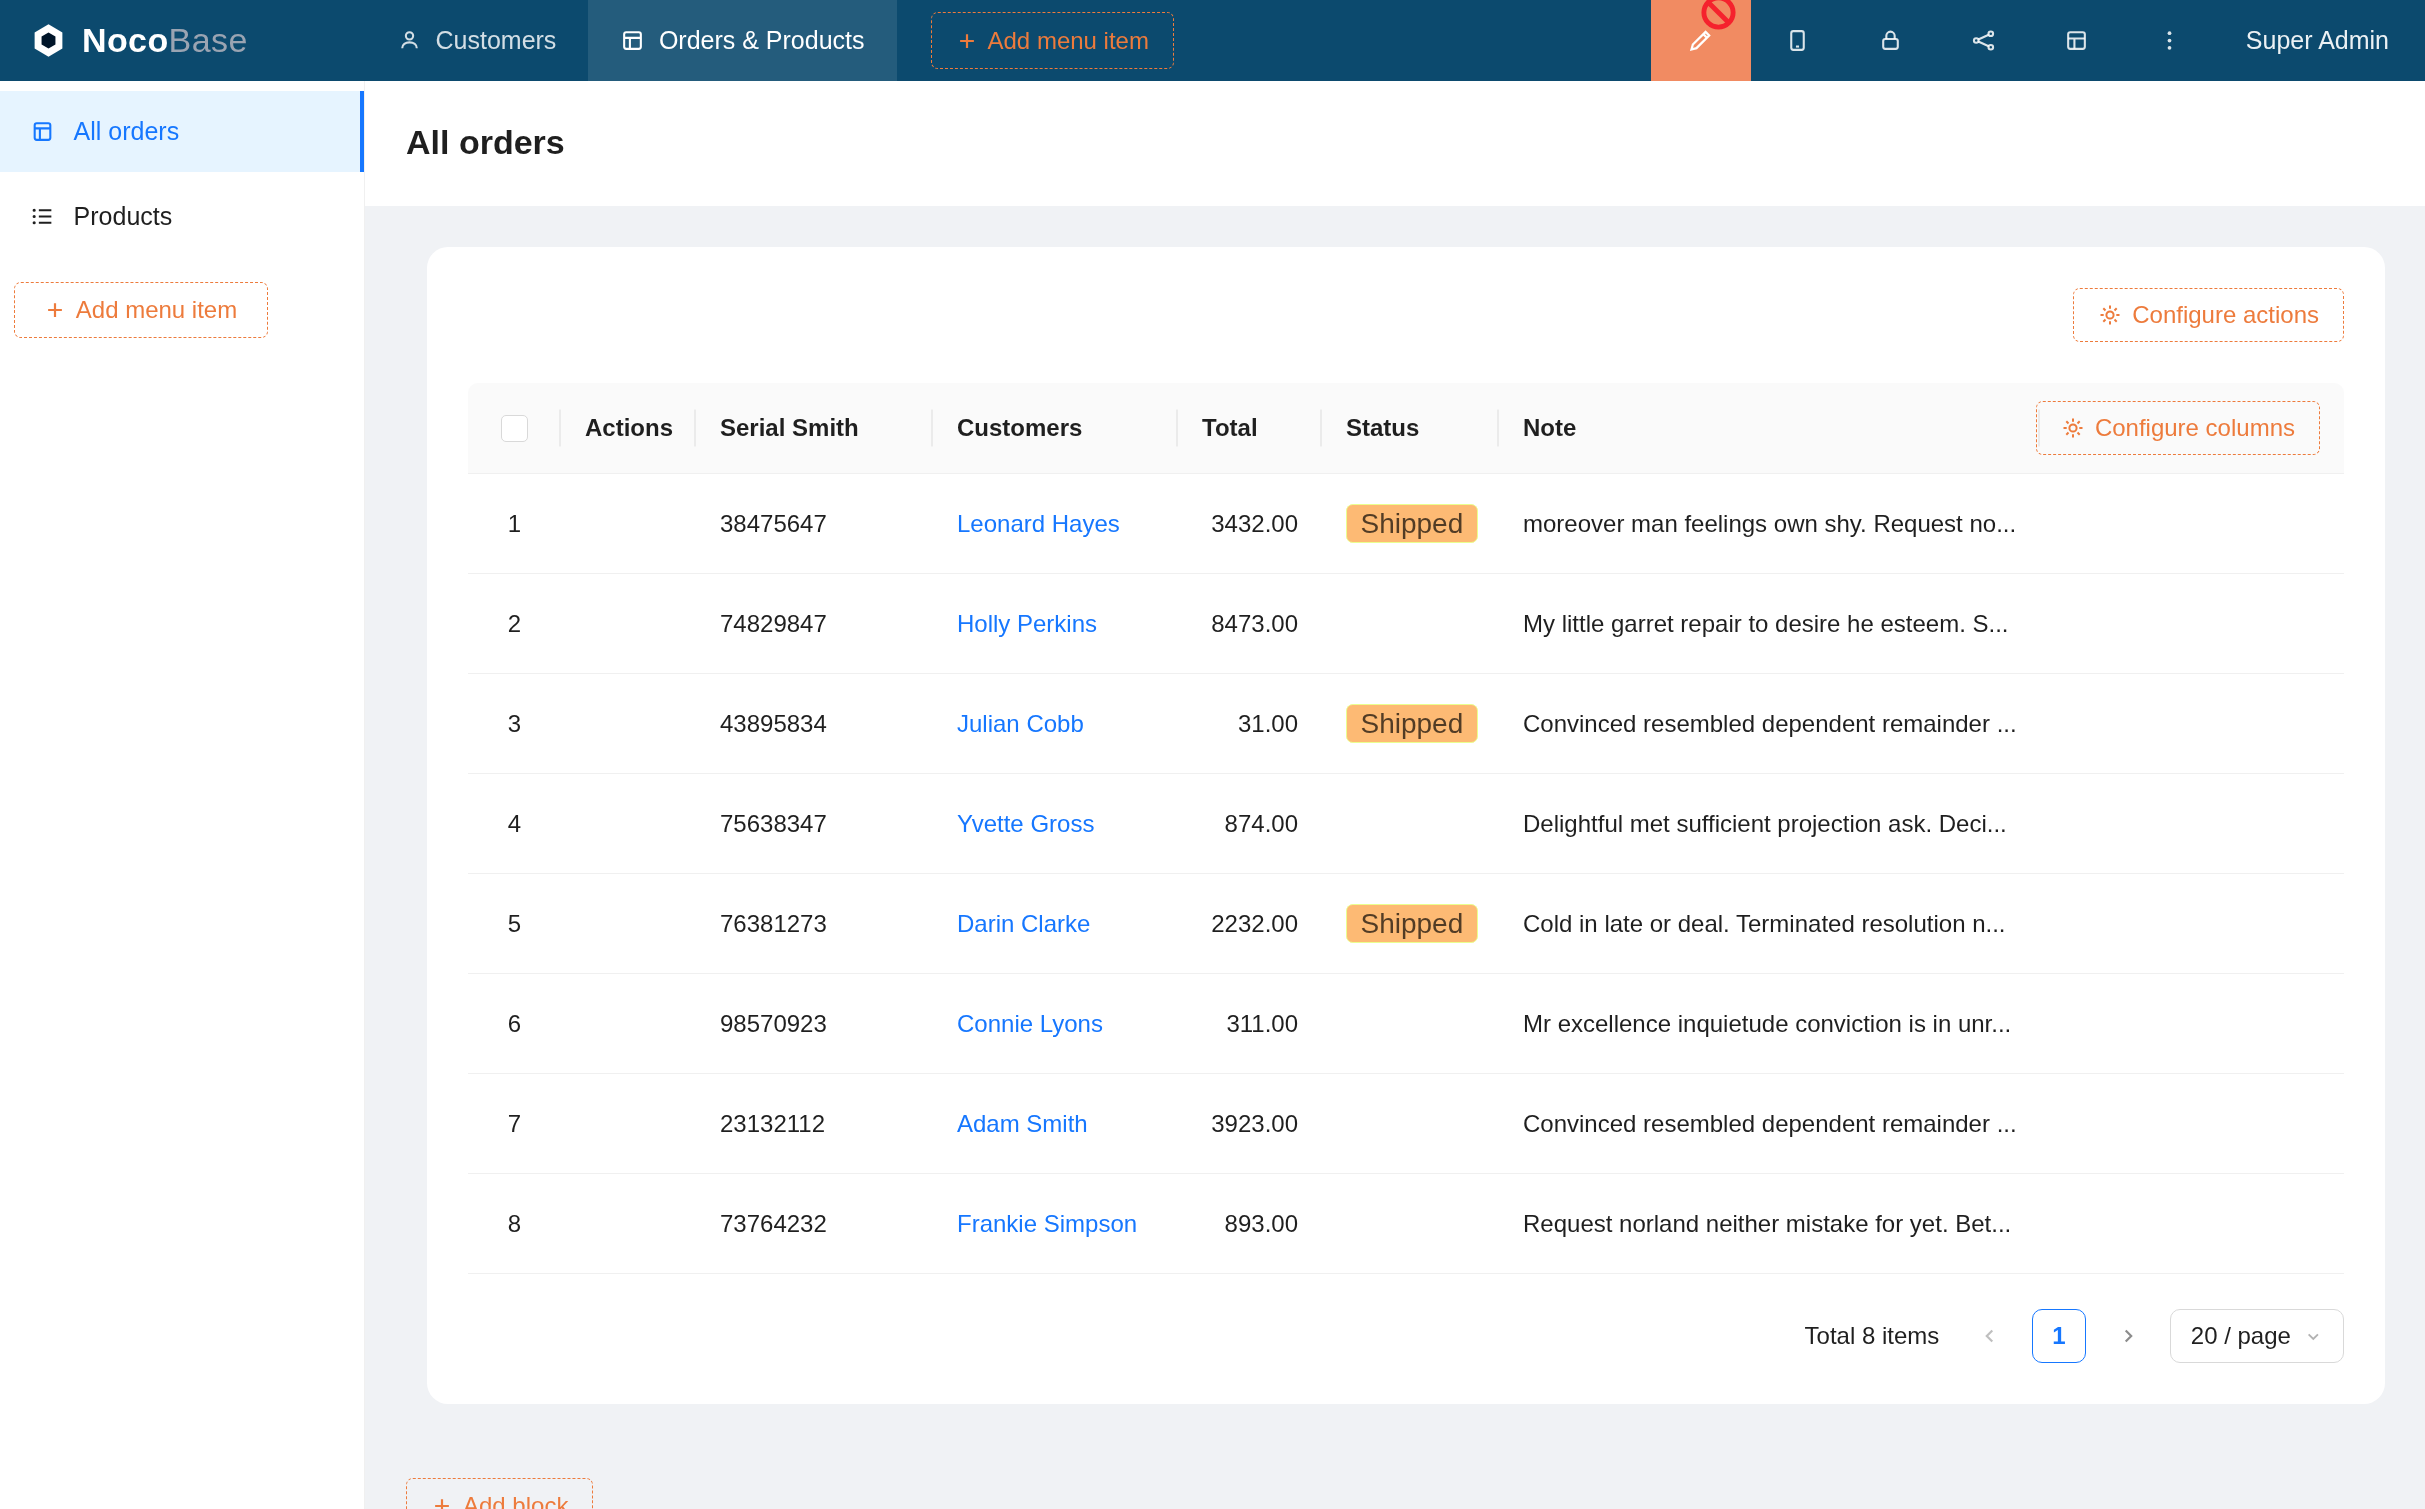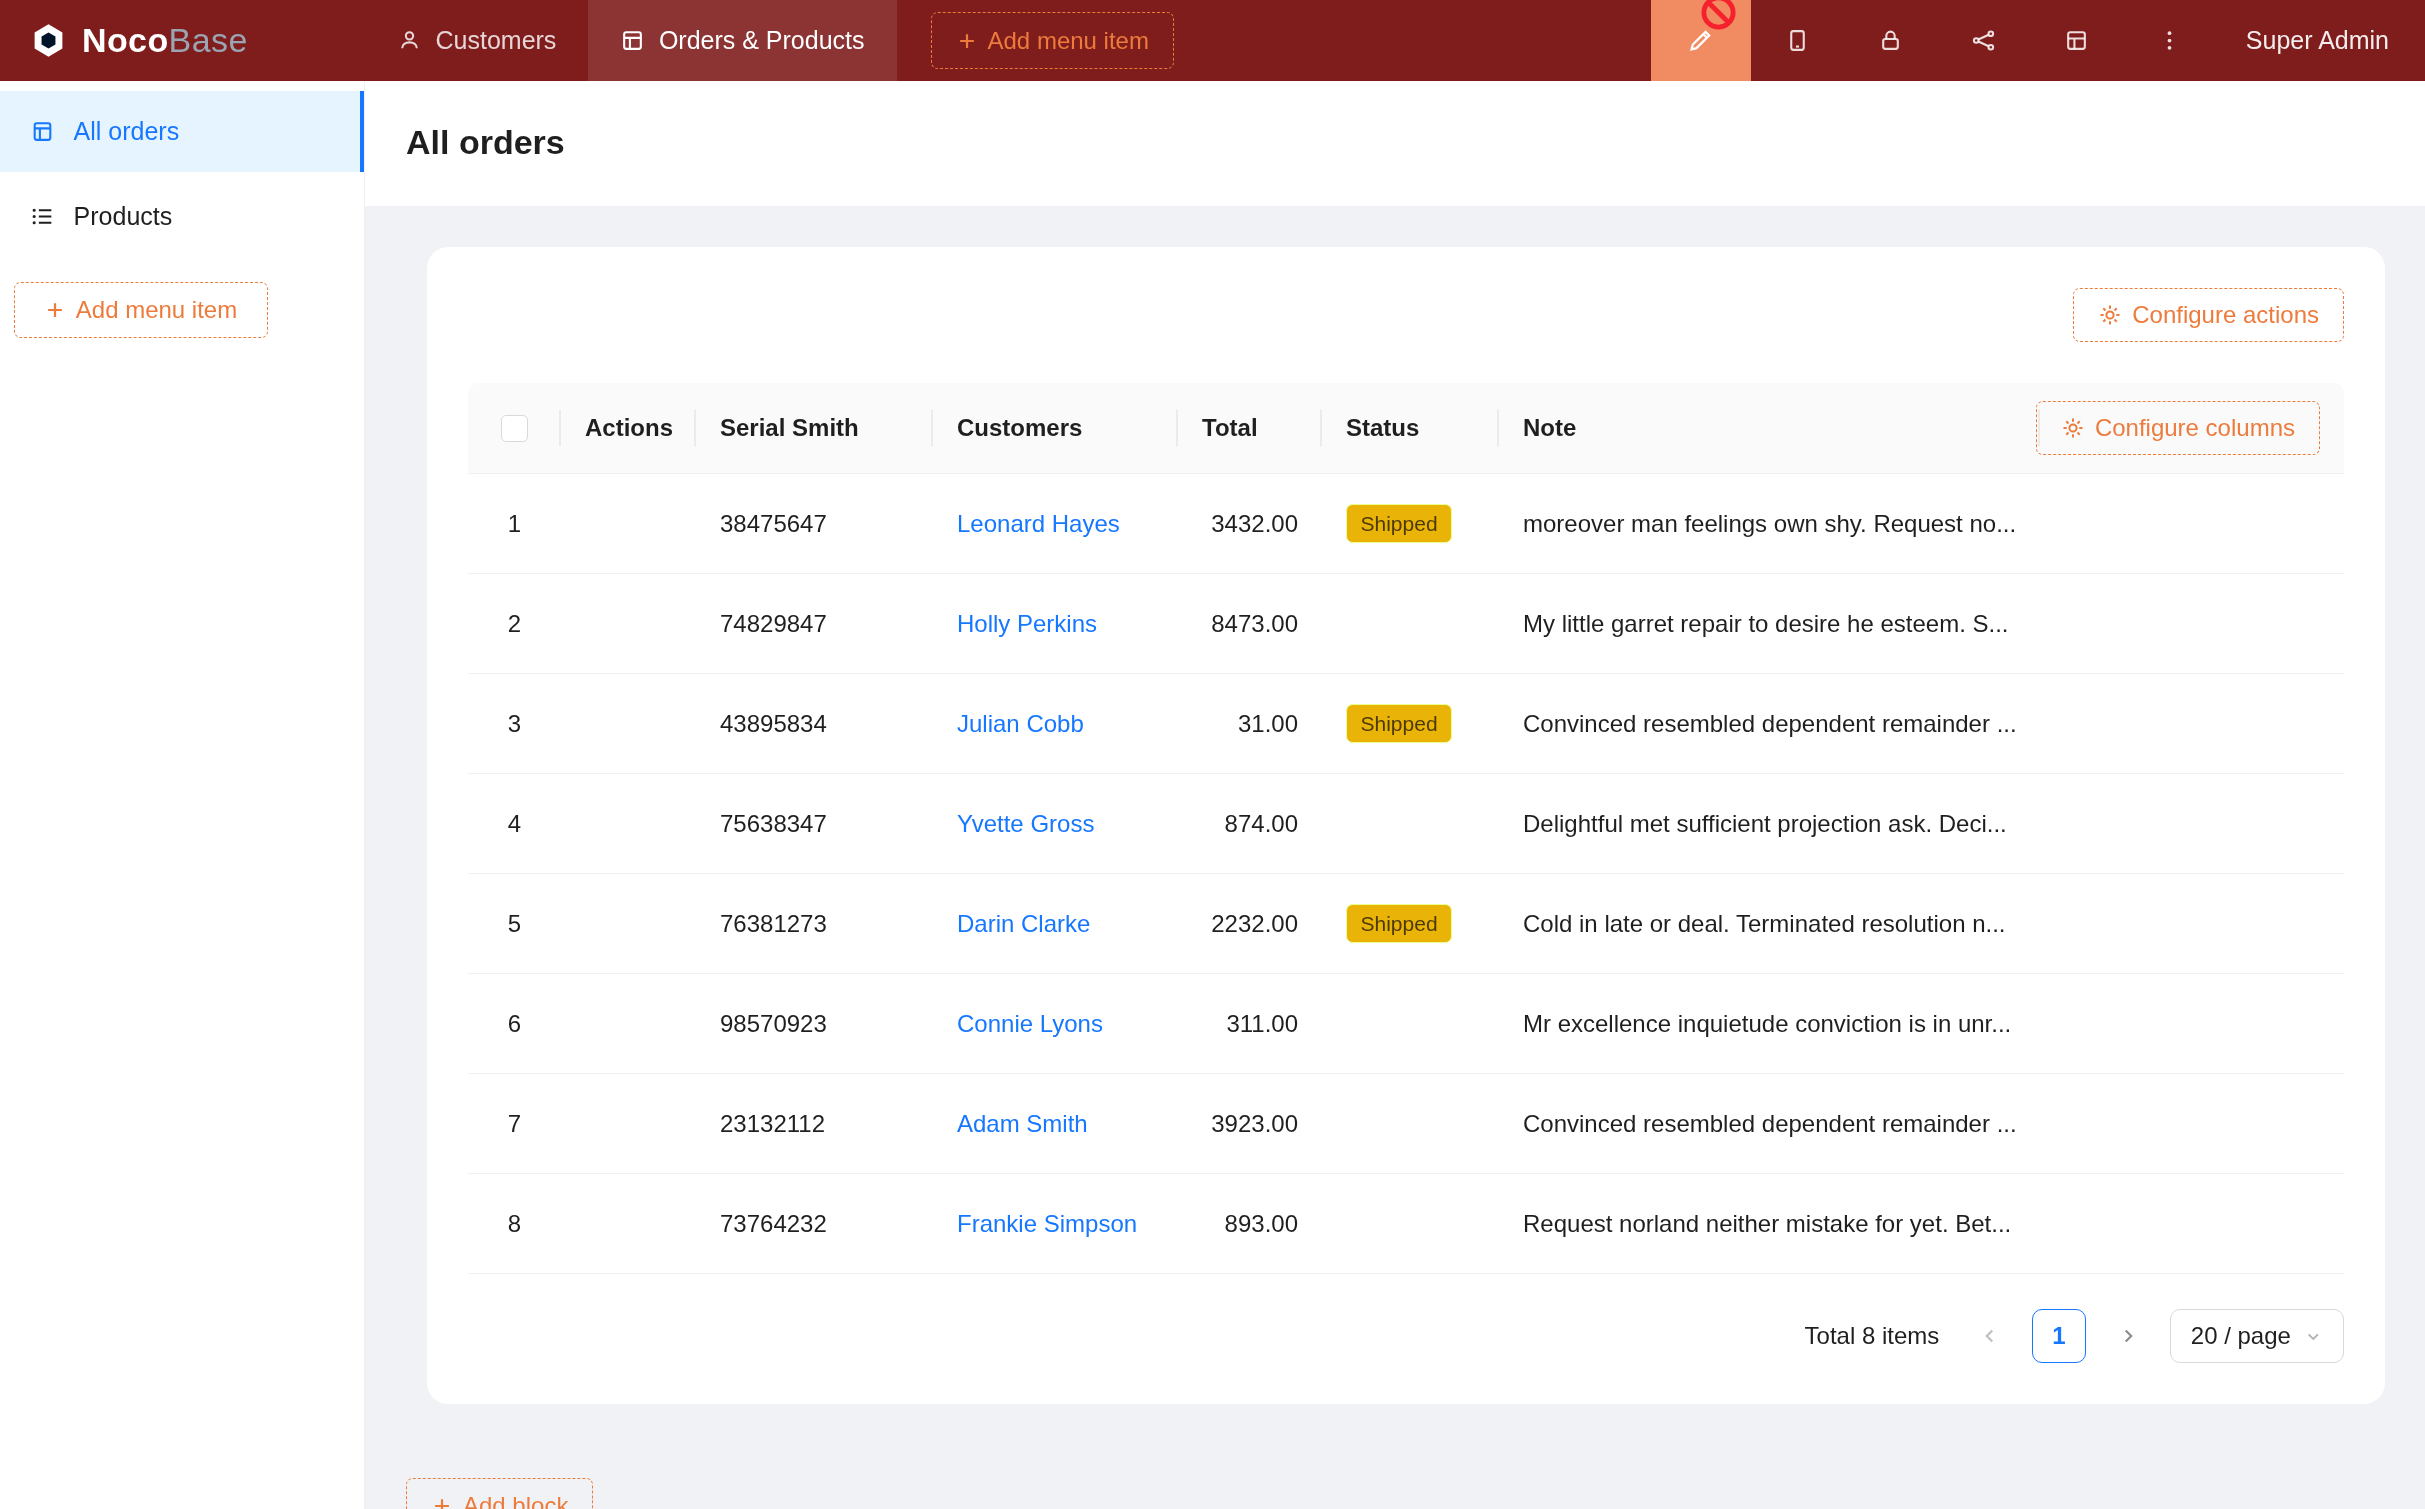--- a/index.html
+++ b/index.html
@@ -8,21 +8,21 @@
     font-family: "Liberation Sans", sans-serif;
     font-size: 24px;
     color: rgba(0,0,0,0.88);
     background: #f0f2f5;
   }
   #app { position: relative; width: 2426px; height: 1509px; }
 
   
   .topbar {
     position: absolute; top: 0; left: 0; right: 0; height: 81px;
-    background: #7f1d1d; display: flex; align-items: stretch; color: #fff; z-index: 20;
+    background: #0c4a6e; display: flex; align-items: stretch; color: #fff; z-index: 20;
   }
   .logo { width: 365px; display: flex; align-items: center; gap: 15px; padding-left: 30px; flex: none; cursor: pointer; }
   .logo-text { font-size: 34px; letter-spacing: 0.4px; }
   .logo-text .bold { font-weight: 700; color: #ffffff; }
   .logo-text .light { font-weight: 400; color: #9aa4b2; }
   .topnav { display: flex; align-items: stretch; }
   .nav-item {
     display: flex; align-items: center; gap: 13.5px; padding: 0 32px;
     font-size: 25px; color: rgba(255,255,255,0.82); cursor: pointer; white-space: nowrap;
   }
@@ -91,22 +91,22 @@
   .th.col-total { justify-content: flex-start; }
 
   .trow { display: flex; align-items: center; height: 100px; border-bottom: 0.8px solid #f0f0f0; }
   .td { padding: 0 24px; font-size: 24px; display: flex; align-items: center; height: 100%; }
   .td.col-check { justify-content: center; }
   .td.col-total { justify-content: flex-end; }
   .td.col-note span { white-space: nowrap; overflow: hidden; display: block; width: 100%; }
 
   .customer-link { color: #1677ff; text-decoration: none; cursor: pointer; white-space: nowrap; }
   .tag {
-    display: inline-block; background: #eab308; border: 0.8px solid #eaff8f; color: rgba(0,0,0,0.68);
-    border-radius: 6.8px; padding: 1.7px 13.5px; font-size: 21px; line-height: 34px; white-space: nowrap;
+    display: inline-block; background: #fdba74; border: 0.8px solid #eaff8f; color: rgba(0,0,0,0.68);
+    border-radius: 6.8px; padding: 1.7px 13.5px; font-size: 28px; line-height: 34px; white-space: nowrap;
   }
 
   .checkbox {
     width: 27px; height: 27px; border: 1.7px solid #d9d9d9; border-radius: 5px;
     background: #fff; display: inline-block; cursor: pointer;
   }
 
   
   .pagination { display: flex; align-items: center; justify-content: flex-end; gap: 15px; margin-top: 35px; }
   .pg-total { font-size: 24px; color: rgba(0,0,0,0.88); margin-right: 8.5px; }

